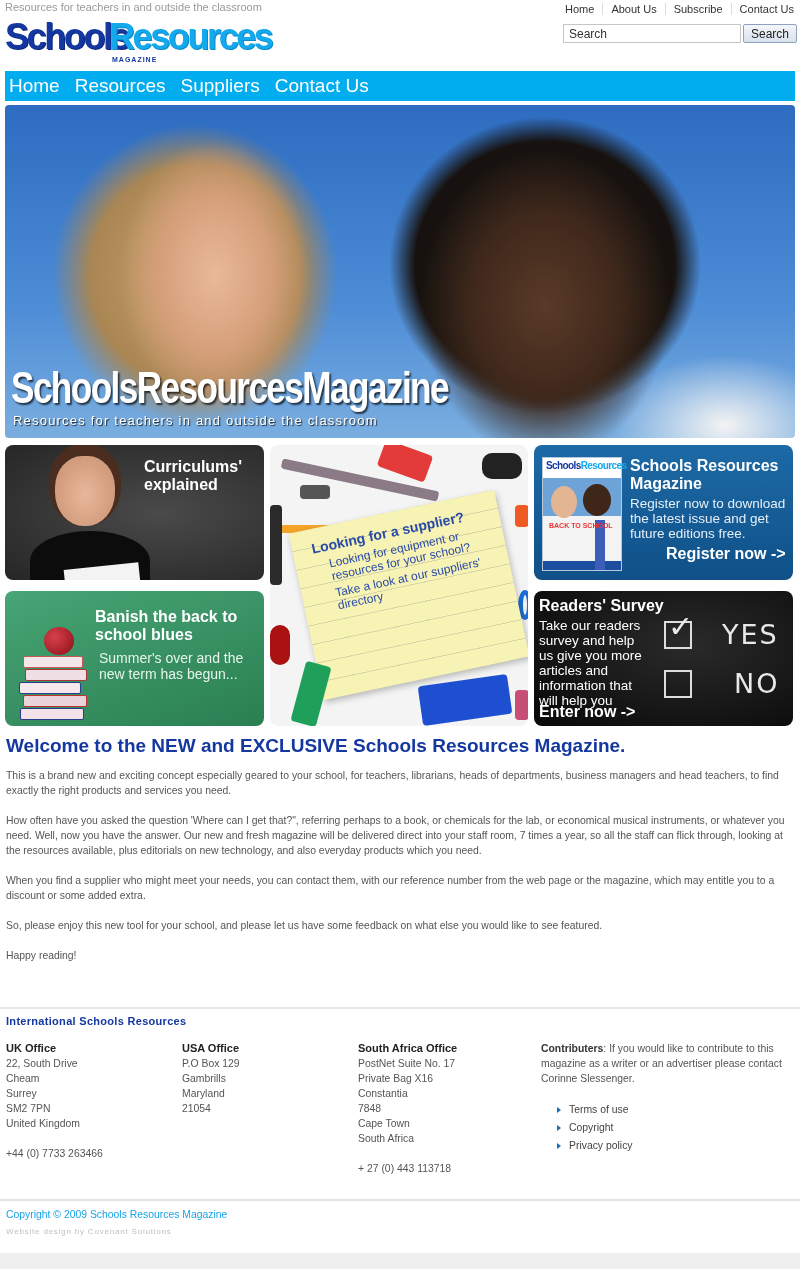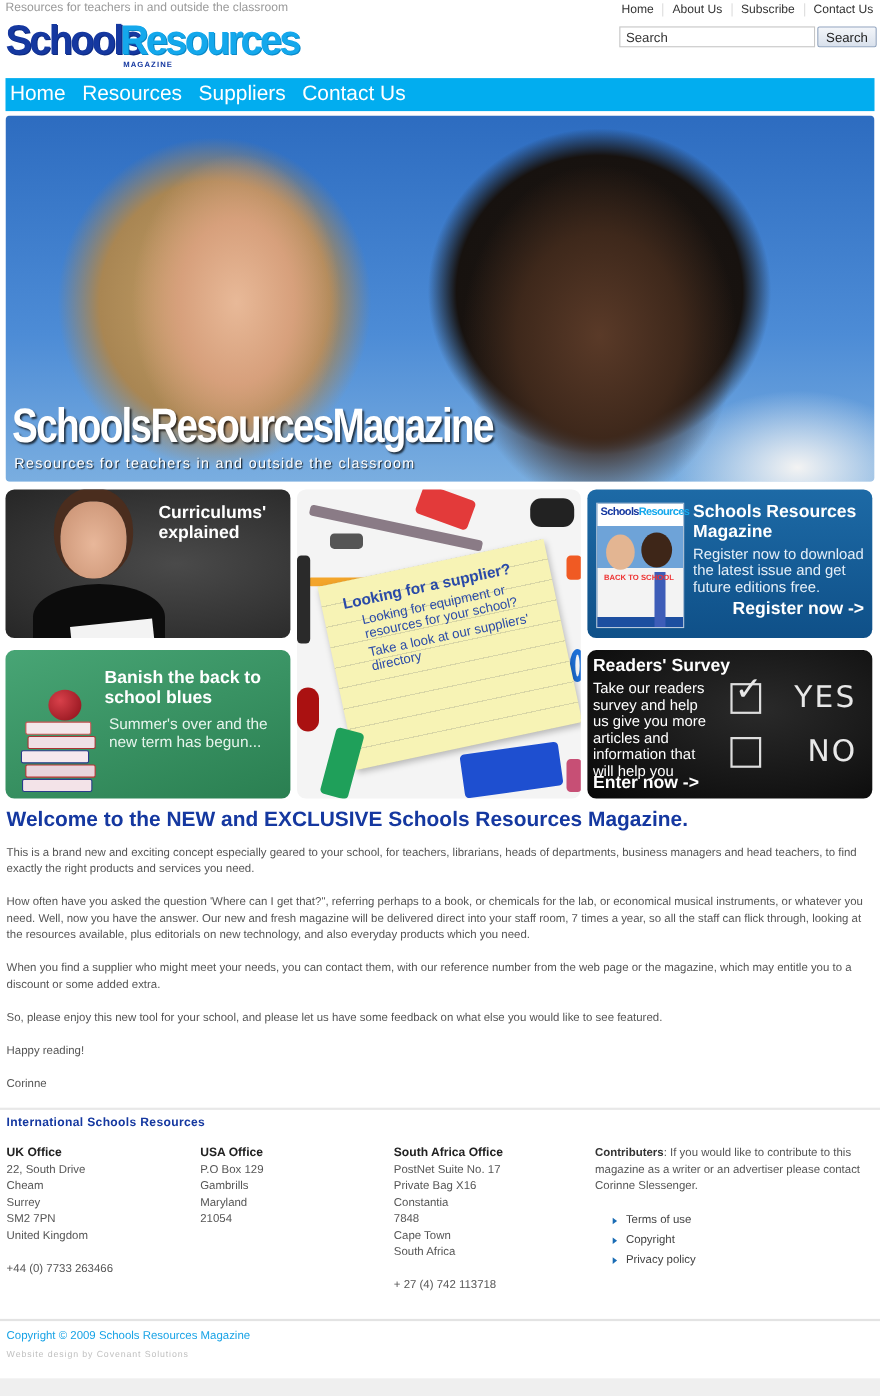--- a/index.html
+++ b/index.html
@@ -200,21 +200,20 @@
     <div class="cta">Register now -&gt;</div>
   </div>
 
   <h1 class="welcome">Welcome to the NEW and EXCLUSIVE Schools Resources Magazine.</h1>
   <div class="body-text">
     <p>This is a brand new and exciting concept especially geared to your school, for teachers, librarians, heads of departments, business managers and head teachers, to find exactly the right products and services you need.</p>
     <p>How often have you asked the question 'Where can I get that?", referring perhaps to a book, or chemicals for the lab, or economical musical instruments, or whatever you need. Well, now you have the answer. Our new and fresh magazine will be delivered direct into your staff room, 7 times a year, so all the staff can flick through, looking at the resources available, plus editorials on new technology, and also everyday products which you need.</p>
     <p>When you find a supplier who might meet your needs, you can contact them, with our reference number from the web page or the magazine, which may entitle you to a discount or some added extra.</p>
     <p>So, please enjoy this new tool for your school, and please let us have some feedback on what else you would like to see featured.</p>
     <p>Happy reading!</p>
-    <p>Corinne</p>
   </div>
 
   <div class="footer-box"></div>
   <div class="org">International Schools Resources</div>
 
   <div class="office" style="left:6px;">
     <h4>UK Office</h4>
     <div>22, South Drive</div>
     <div>Cheam</div>
     <div>Surrey</div>
@@ -234,21 +233,21 @@
 
   <div class="office" style="left:358px;">
     <h4>South Africa Office</h4>
     <div>PostNet Suite No. 17</div>
     <div>Private Bag X16</div>
     <div>Constantia</div>
     <div>7848</div>
     <div>Cape Town</div>
     <div>South Africa</div>
     <div style="height:15px"></div>
-    <div>+ 27 (4) 742 113718</div>
+    <div>+ 27 (0) 443 113718</div>
   </div>
 
   <div class="contrib"><b>Contributers</b><span>: If you would like to contribute to this magazine as a writer or an advertiser please contact Corinne Slessenger.</span></div>
 
   <ul class="flinks">
     <li>
         <span class="arr"></span>
         <span>Terms of use</span>
       </li>
     <li>

